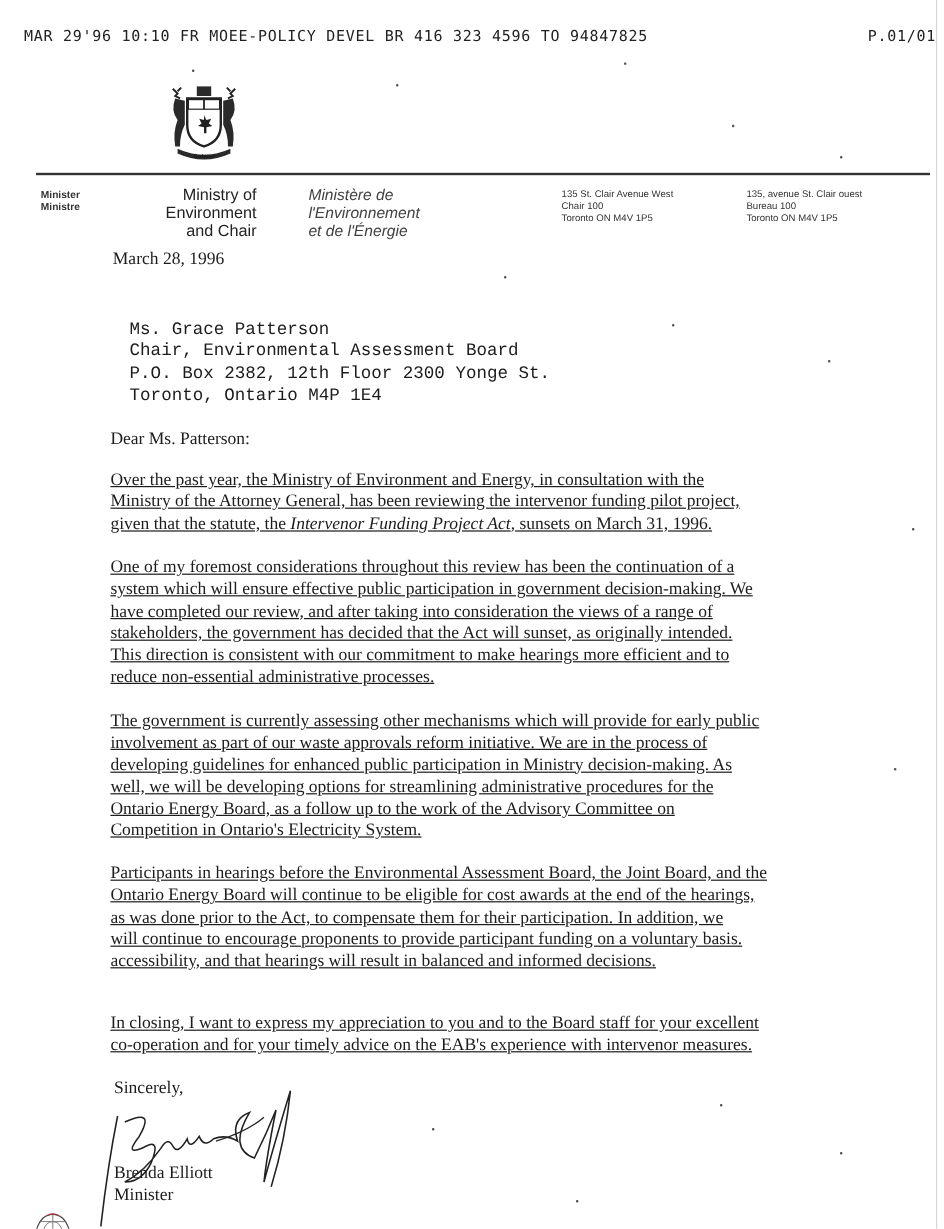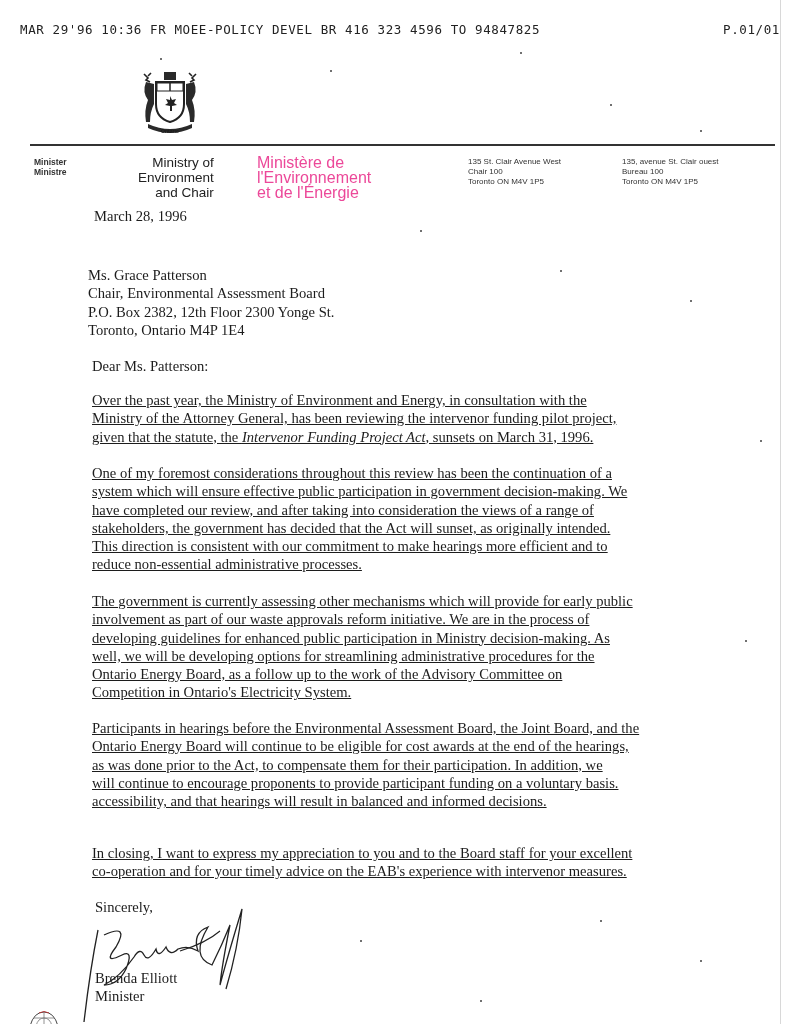--- a/index.html
+++ b/index.html
@@ -19,45 +19,45 @@
   .crest { position: absolute; left: 138px; top: 70px; width: 64px; height: 66px; }
   .crest-caption {
     position: absolute; left: 148px; top: 128px; width: 44px; text-align: center;
     font-family: "Liberation Sans", sans-serif; font-size: 5px; font-weight: bold;
   }
   .rule { position: absolute; left: 30px; top: 144px; width: 745px; height: 2px; background: #333; }
 
   .lh-sans { font-family: "Liberation Sans", "DejaVu Sans", sans-serif; }
   .minister-label { position: absolute; left: 34px; top: 157px; font-size: 8.5px; line-height: 10px; font-weight: bold; color: #333; }
   .ministry-en { position: absolute; left: 138px; top: 155px; font-size: 13.5px; line-height: 15px; color: #222; text-align: right; }
-  .ministry-fr { position: absolute; left: 257px; top: 155px; font-size: 16px; line-height: 15px; color: #ec4899; }
+  .ministry-fr { position: absolute; left: 257px; top: 155px; font-size: 13px; line-height: 15px; color: #404040; font-style: italic; }
   .addr-en { position: absolute; left: 468px; top: 157px; font-size: 8px; line-height: 10px; color: #333; }
   .addr-fr { position: absolute; left: 622px; top: 157px; font-size: 8px; line-height: 10px; color: #333; }
 
   .text { font-size: 14.6px; line-height: 18.3px; color: #1c1c1c; }
   .date { position: absolute; left: 94px; top: 207px; }
-  .recipient { position: absolute; left: 88px; top: 266px; }
+  .recipient { position: absolute; left: 108px; top: 266px; font-family: Liberation Mono, monospace; }
   .salutation { position: absolute; left: 92px; top: 357px; }
   .para { position: absolute; left: 92px; width: 640px; }
   .para .line { display: block; white-space: nowrap; text-decoration: underline; }
   .p1 { top: 391px; } .p2 { top: 464px; } .p3 { top: 592px; } .p4 { top: 719px; } .p5 { top: 844px; }
   .closing { position: absolute; left: 95px; top: 898px; }
   .signer-name { position: absolute; left: 95px; top: 969px; }
   .signer-title { position: absolute; left: 95px; top: 987px; }
   .signature { position: absolute; left: 70px; top: 895px; width: 210px; height: 130px; }
   .recycle { position: absolute; left: 28px; top: 1010px; width: 32px; height: 16px; }
   .speck { position: absolute; width: 1.5px; height: 1.5px; background: #555; border-radius: 50%; }
 </style>
 </head>
 <body>
 
 <div class="right-edge"></div>
 
 <div class="fax-header">
-  <span>MAR 29'96 10:36 FR MOEE-POLICY DEVEL BR 416 323 4596 TO 94847825</span>
+  <span>MAR 29'96 10:10 FR MOEE-POLICY DEVEL BR 416 323 4596 TO 94847825</span>
   <span class="page">P.01/01</span>
 </div>
 
 <svg class="crest" viewBox="0 0 64 66">
   <path d="M6 4 l4 4 l-2 2 l4 2 M10 6 l3-3" stroke="#222" stroke-width="1.6" fill="none"></path>
   <path d="M8 12 q-4 10 2 18 q-4 10 -2 22 l4 0 q0 -10 4 -18 l0 -20 z" fill="#2a2a2a"></path>
   <path d="M58 4 l-4 4 l2 2 l-4 2 M54 6 l-3-3" stroke="#222" stroke-width="1.6" fill="none"></path>
   <path d="M56 12 q4 10 -2 18 q4 10 2 22 l-4 0 q0 -10 -4 -18 l0 -20 z" fill="#2a2a2a"></path>
   <rect x="26" y="2" width="12" height="8" fill="#2a2a2a"></rect>
   <path d="M18 12 h28 v22 q0 14 -14 18 q-14 -4 -14 -18 z" fill="#fff" stroke="#222" stroke-width="2"></path>

